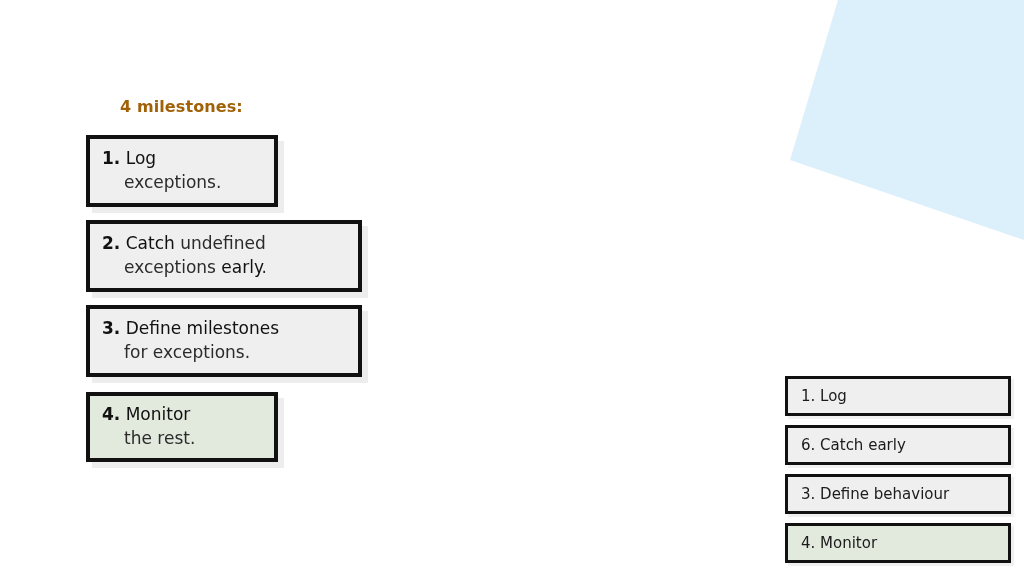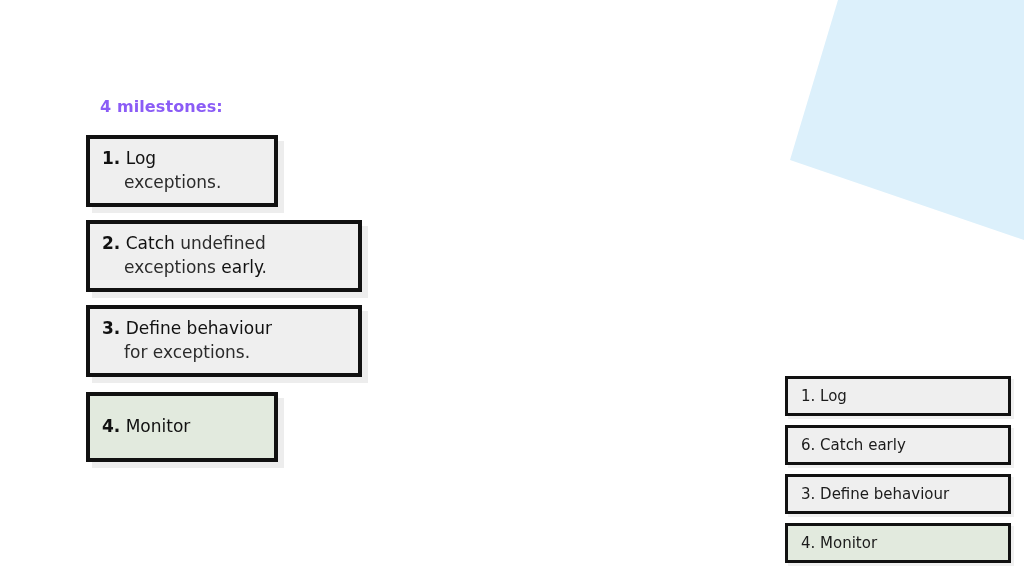--- a/index.html
+++ b/index.html
@@ -30,25 +30,25 @@
     top: 0;
     left: 0;
     width: 1024px;
     height: 576px;
     pointer-events: none;
   }
 
   
   .section-title {
     position: absolute;
-    left: 100px;
+    left: 120px;
     top: 97px;
     font-size: 16px;
     font-weight: 700;
-    color: #8b5cf6;
+    color: #a16207;
     letter-spacing: 0.1px;
     white-space: nowrap;
   }
 
   
   .cards {
     position: absolute;
     left: 0;
     top: 0;
   }
@@ -162,31 +162,34 @@
         <span class="strong">Catch</span><span class="light"> undefined</span>
       </div>
       <div class="card-line indent">
         <span class="light">exceptions </span><span class="strong">early</span><span class="light">.</span>
       </div>
     </div>
 
     <div class="card" id="card-3">
       <div class="card-line">
         <span class="num">3.</span>
-        <span class="strong">Define behaviour</span><span class="light"></span>
+        <span class="strong">Define milestones</span><span class="light"></span>
       </div>
       <div class="card-line indent">
         <span class="light">for exceptions.</span><span class="strong"></span><span class="light"></span>
       </div>
     </div>
 
     <div class="card accent" id="card-4">
       <div class="card-line">
         <span class="num">4.</span>
         <span class="strong">Monitor</span><span class="light"></span>
+      </div>
+      <div class="card-line indent">
+        <span class="light">the rest.</span><span class="strong"></span><span class="light"></span>
       </div>
     </div>
 
   </div>
 
   <div class="mini-list">
     <div class="mini-card">
       <span class="mini-label">1.  Log</span>
     </div>
     <div class="mini-card">

